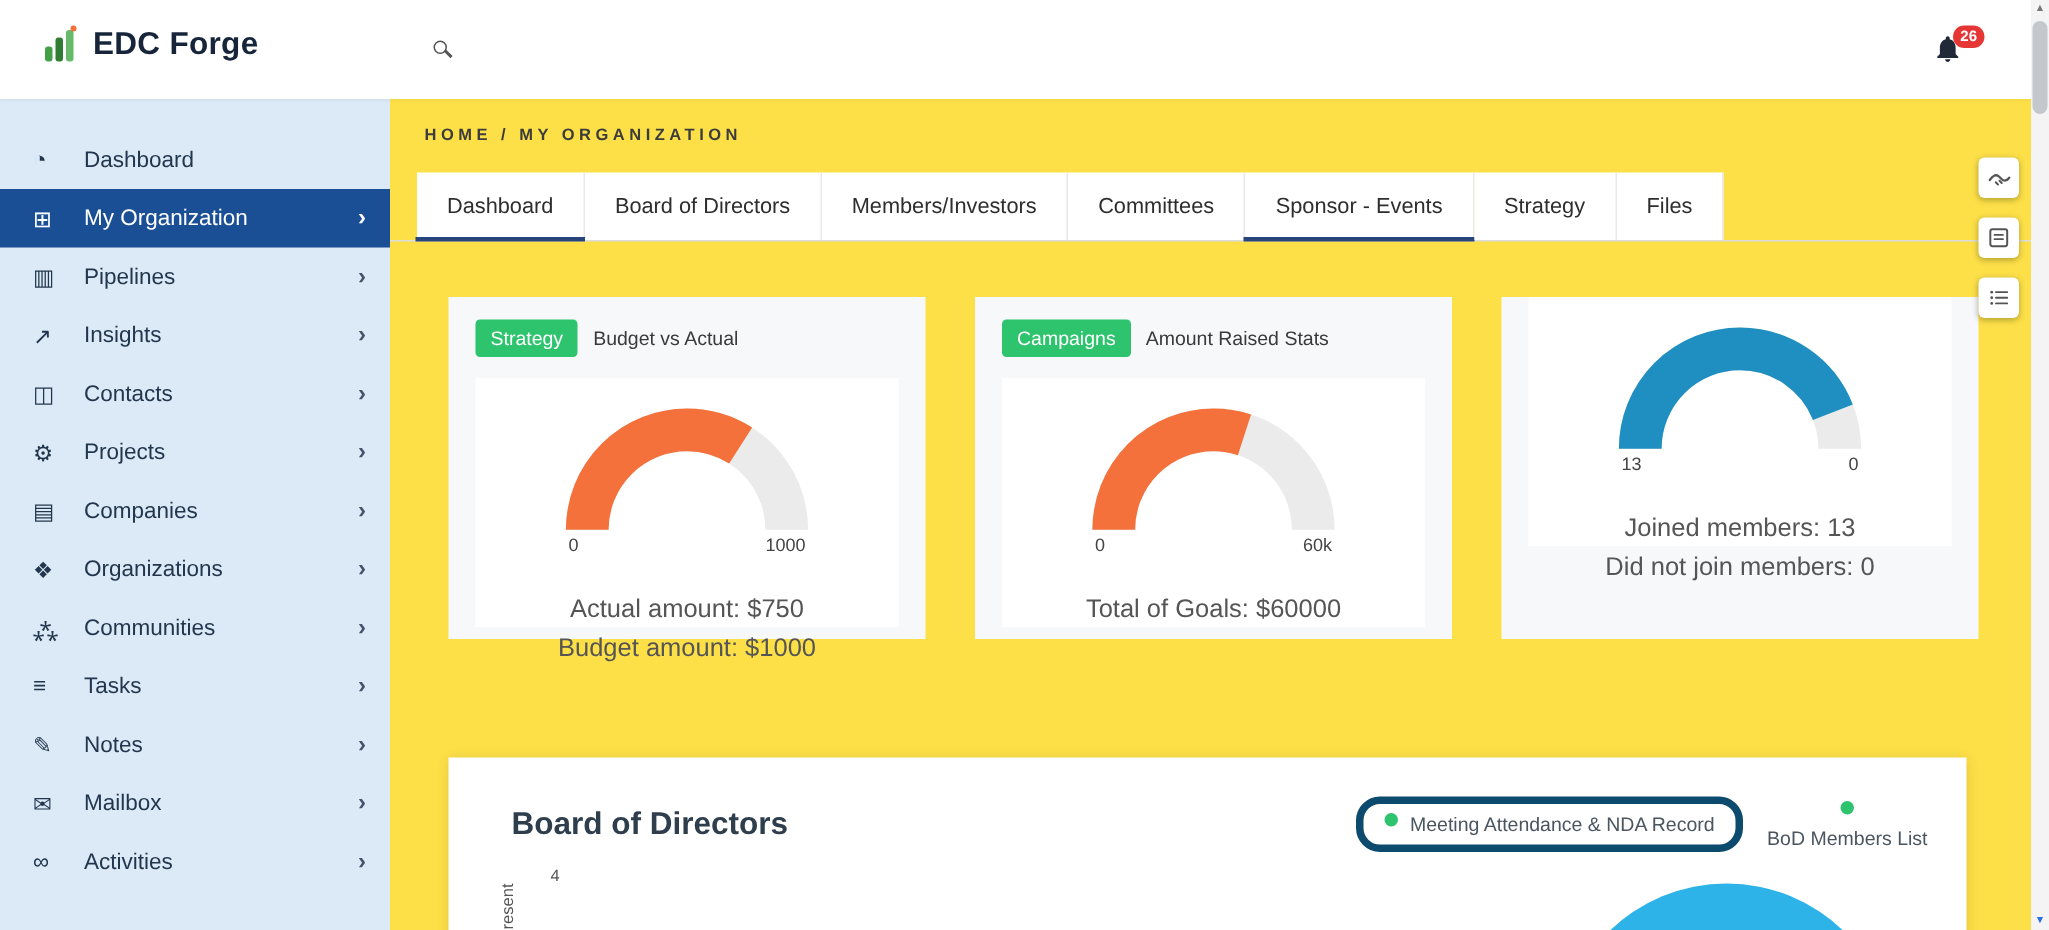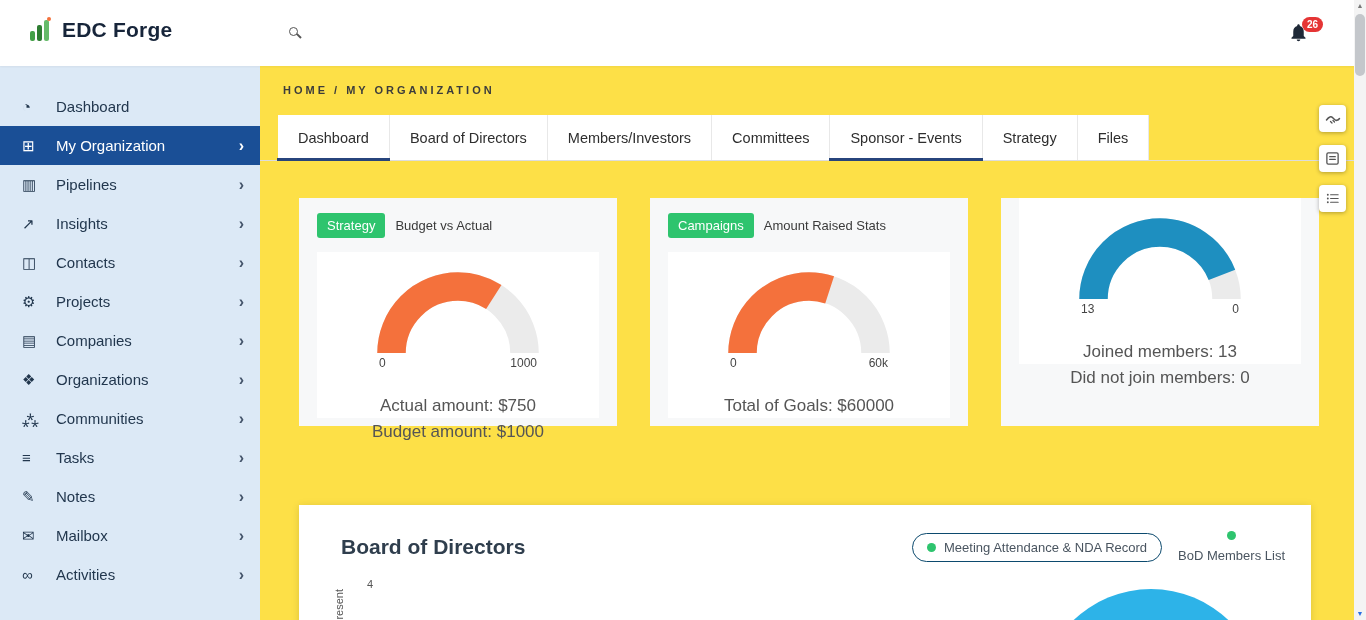--- a/index.html
+++ b/index.html
@@ -55,22 +55,22 @@
   .gauge-labels { width:190px; margin:-1px auto 0; display:flex; justify-content:space-between;
                   padding:0 16px; font-size:12px; color:#444; }
   .gauge-lines { margin-top:23px; font-size:17px; color:#555; line-height:1.55; }
 
   
   .board { position:absolute; top:439px; left:39px; width:1012px; height:420px; background:#fff;
            box-shadow:0 1px 8px rgba(0,0,0,0.13); }
   .board-head { display:flex; align-items:center; padding:26px 26px 0 42px; }
   .board-title { font-size:21px; font-weight:700; color:#2f3e4d; }
   .legend { margin-left:auto; display:flex; align-items:center; gap:16px; }
-  .legend-pill { border:1px solid #0c4a6e; border-radius:16px; padding:6px 14px; display:flex;
-                 align-items:center; gap:8px; font-size:13px; color:#4a5560; cursor:pointer; background:#fff; }
+  .legend-pill { border:5px solid #0c4a6e; border-radius:16px; padding:6px 14px; display:flex;
+                 gap:8px; font-size:13px; color:#4a5560; cursor:pointer; background:#fff; }
   .legend-item { display:flex; align-items:center; gap:8px; font-size:13px; color:#4a5560; cursor:pointer;flex-direction:column; }
   .dot { width:9px; height:9px; border-radius:50%; background:#2ec46e; }
   .y-tick { position:absolute; left:68px; top:73px; font-size:11px; color:#555; }
   .y-label { position:absolute; left:34px; top:84px; font-size:11px; color:#555;
              writing-mode:vertical-rl; transform:rotate(180deg); }
   .donut { position:absolute; left:740px; top:84px; width:224px; height:224px; border-radius:50%;
            background:#2db3e8; }
 
   
   .fab-col { position:absolute; right:20px; top:105px; display:flex; flex-direction:column; gap:13px; z-index:40; }

